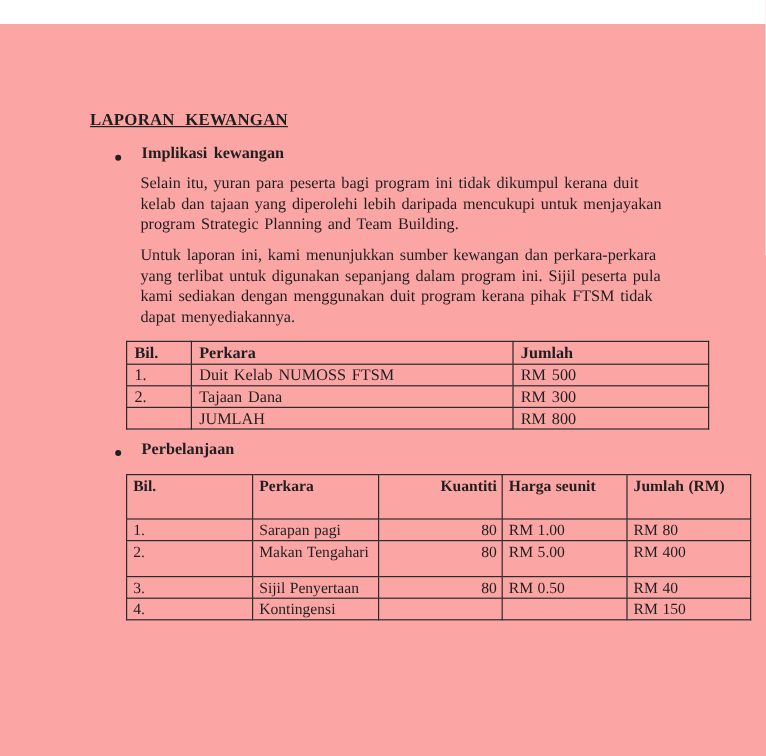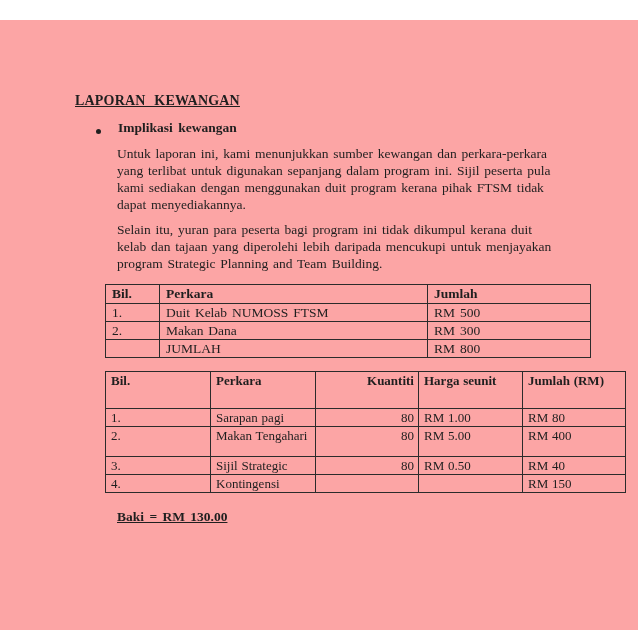--- a/index.html
+++ b/index.html
@@ -95,50 +95,54 @@
 
 <div class="page">
 
   <h1 class="title">LAPORAN KEWANGAN</h1>
 
   <div class="bullet-row mt-b1">
     <span class="dot"></span>
     <span class="bullet-label">Implikasi kewangan</span>
   </div>
 
+  <p class="para para2">Selain itu, yuran para peserta bagi program ini tidak dikumpul kerana duit kelab dan tajaan yang diperolehi lebih daripada mencukupi untuk menjayakan program Strategic Planning and Team Building.</p>
+
   <p class="para">Untuk laporan ini, kami menunjukkan sumber kewangan dan perkara-perkara yang terlibat untuk digunakan sepanjang  dalam program ini. Sijil peserta pula kami sediakan dengan menggunakan duit program kerana pihak FTSM tidak dapat menyediakannya.</p>
-
-  <p class="para para2">Selain itu, yuran para peserta bagi program ini tidak dikumpul kerana duit kelab dan tajaan yang diperolehi lebih daripada mencukupi untuk menjayakan program Strategic Planning and Team Building.</p>
 
 
   <table class="t1">
     <tbody>
         <tr class="hdr">
       <th class="c0">Bil.</th>
       <th class="c1">Perkara</th>
       <th class="c2">Jumlah</th>
     </tr>
     <tr>
       <td class="c0">1.</td>
       <td class="c1">Duit Kelab NUMOSS FTSM</td>
       <td class="c2">RM 500</td>
     </tr>
     <tr>
       <td class="c0">2.</td>
-      <td class="c1">Makan Dana</td>
+      <td class="c1">Tajaan Dana</td>
       <td class="c2">RM 300</td>
     </tr>
     <tr>
       <td class="c0"></td>
       <td class="c1">JUMLAH</td>
       <td class="c2">RM 800</td>
     </tr>
   </tbody>
     </table>
 
+  <div class="bullet-row mt-b3">
+    <span class="dot"></span>
+    <span class="bullet-label">Perbelanjaan</span>
+  </div>
 
   <table class="t2">
     <tbody>
         <tr class="hdr">
       <th class="c0">Bil.</th>
       <th class="c1">Perkara</th>
       <th class="c2">Kuantiti</th>
       <th class="c3">Harga seunit</th>
       <th class="c4">Jumlah (RM)</th>
     </tr>
@@ -151,30 +155,29 @@
     </tr>
     <tr class="r2">
       <td class="c0">2.</td>
       <td class="c1">Makan Tengahari</td>
       <td class="c2">80</td>
       <td class="c3">RM 5.00</td>
       <td class="c4">RM 400</td>
     </tr>
     <tr class="r3">
       <td class="c0">3.</td>
-      <td class="c1">Sijil Strategic</td>
+      <td class="c1">Sijil Penyertaan</td>
       <td class="c2">80</td>
       <td class="c3">RM 0.50</td>
       <td class="c4">RM 40</td>
     </tr>
     <tr class="r4">
       <td class="c0">4.</td>
       <td class="c1">Kontingensi</td>
       <td class="c2"></td>
       <td class="c3"></td>
       <td class="c4">RM 150</td>
     </tr>
   </tbody>
     </table>
 
-  <p class="baki">Baki = RM 130.00</p>
 
 </div>
 
 </body></html>

